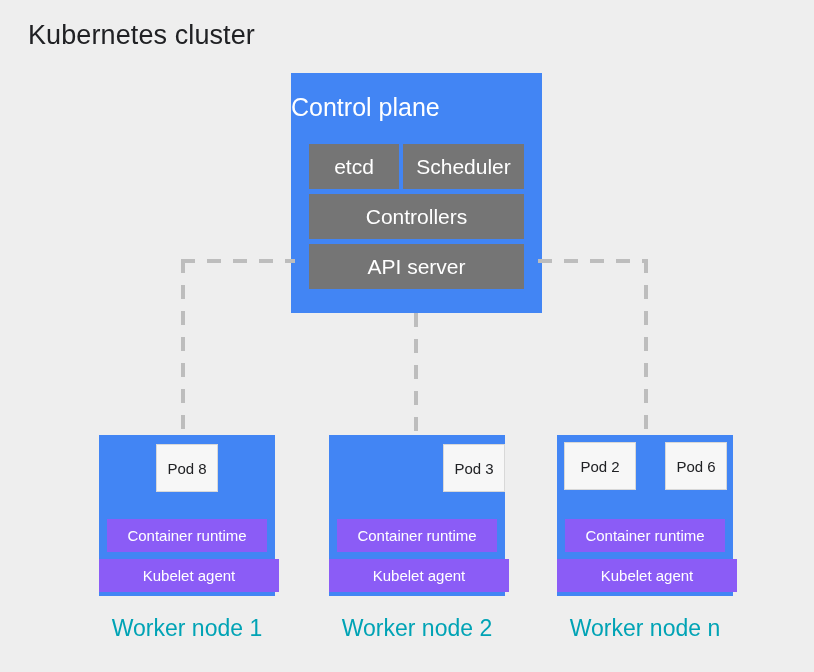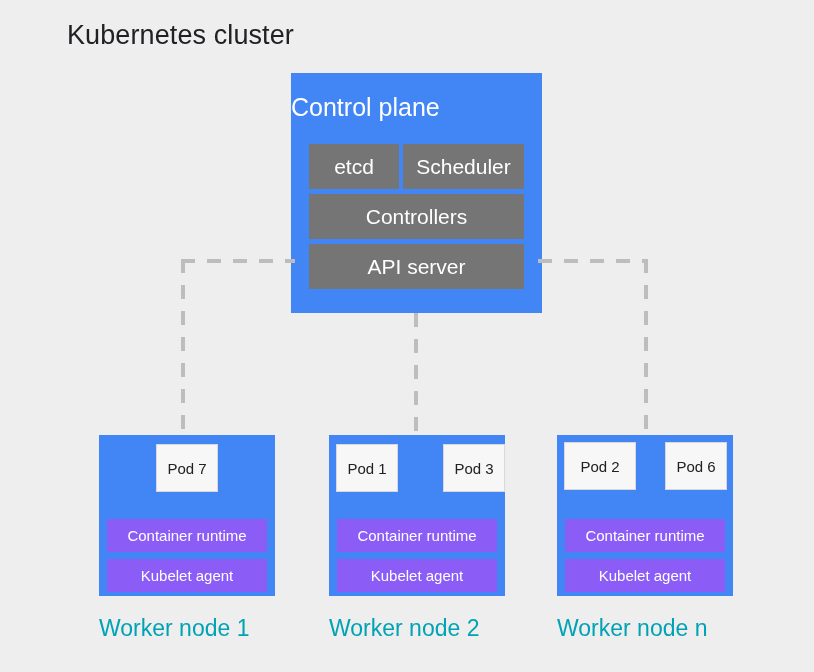--- a/index.html
+++ b/index.html
@@ -23,21 +23,20 @@
   }
 
   .page-title {
     position: absolute;
     left: 28px;
     top: 20px;
     font-size: 27px;
     color: #202124;
     letter-spacing: 0.1px;
     white-space: nowrap;
-    margin-left: 39px;
   }
 
   
   .control-plane {
     position: absolute;
     left: 291px;
     top: 73px;
     width: 251px;
     height: 240px;
     background: #4285f4;
@@ -116,27 +115,28 @@
     position: absolute;
     background: #8b5cf6;
     color: #ffffff;
     font-size: 15px;
     display: flex;
     align-items: center;
     justify-content: center;
     box-sizing: border-box;
   }
   .bar-runtime { left: 8px; top: 84px;  width: 160px; height: 33px; }
-  .bar-kubelet { left: 8px; top: 124px; width: 160px; height: 33px; }
+  .bar-kubelet { left: 0; top: 124px; width: 180px; height: 33px; }
 
   .node-label {
     position: absolute;
     top: 615px;
     color: #00a3b5;
     font-size: 23px;
+    text-align: center;
     white-space: nowrap;
   }
   .label-1 { left: 99px;  width: 176px; }
   .label-2 { left: 329px; width: 176px; }
   .label-n { left: 557px; width: 176px; }
 </style>
 </head>
 <body>
 
 <div id="diagram">
@@ -155,28 +155,27 @@
     <div class="cp-box cp-api">API server</div>
   </div>
 
   <div class="dash-h conn-left-h"></div>
   <div class="dash-v conn-left-v"></div>
   <div class="dash-v conn-mid-v"></div>
   <div class="dash-h conn-right-h"></div>
   <div class="dash-v conn-right-v"></div>
 
   <div class="worker-node node-1">
-    <div class="pod" style="left:57px; top:9px; width:62px; height:48px;">Pod 7</div>
+    <div class="pod" style="left:57px; top:9px; width:62px; height:48px;">Pod 8</div>
     <div class="node-bar bar-runtime">Container runtime</div>
     <div class="node-bar bar-kubelet">Kubelet agent</div>
   </div>
   <div class="node-label label-1">Worker node 1</div>
 
   <div class="worker-node node-2">
-    <div class="pod" style="left:7px; top:9px; width:62px; height:48px;">Pod 1</div>
     <div class="pod" style="left:114px; top:9px; width:62px; height:48px;">Pod 3</div>
     <div class="node-bar bar-runtime">Container runtime</div>
     <div class="node-bar bar-kubelet">Kubelet agent</div>
   </div>
   <div class="node-label label-2">Worker node 2</div>
 
   <div class="worker-node node-n">
     <div class="pod" style="left:7px; top:7px; width:72px; height:48px;">Pod 2</div>
     <div class="pod" style="left:108px; top:7px; width:62px; height:48px;">Pod 6</div>
     <div class="node-bar bar-runtime">Container runtime</div>

